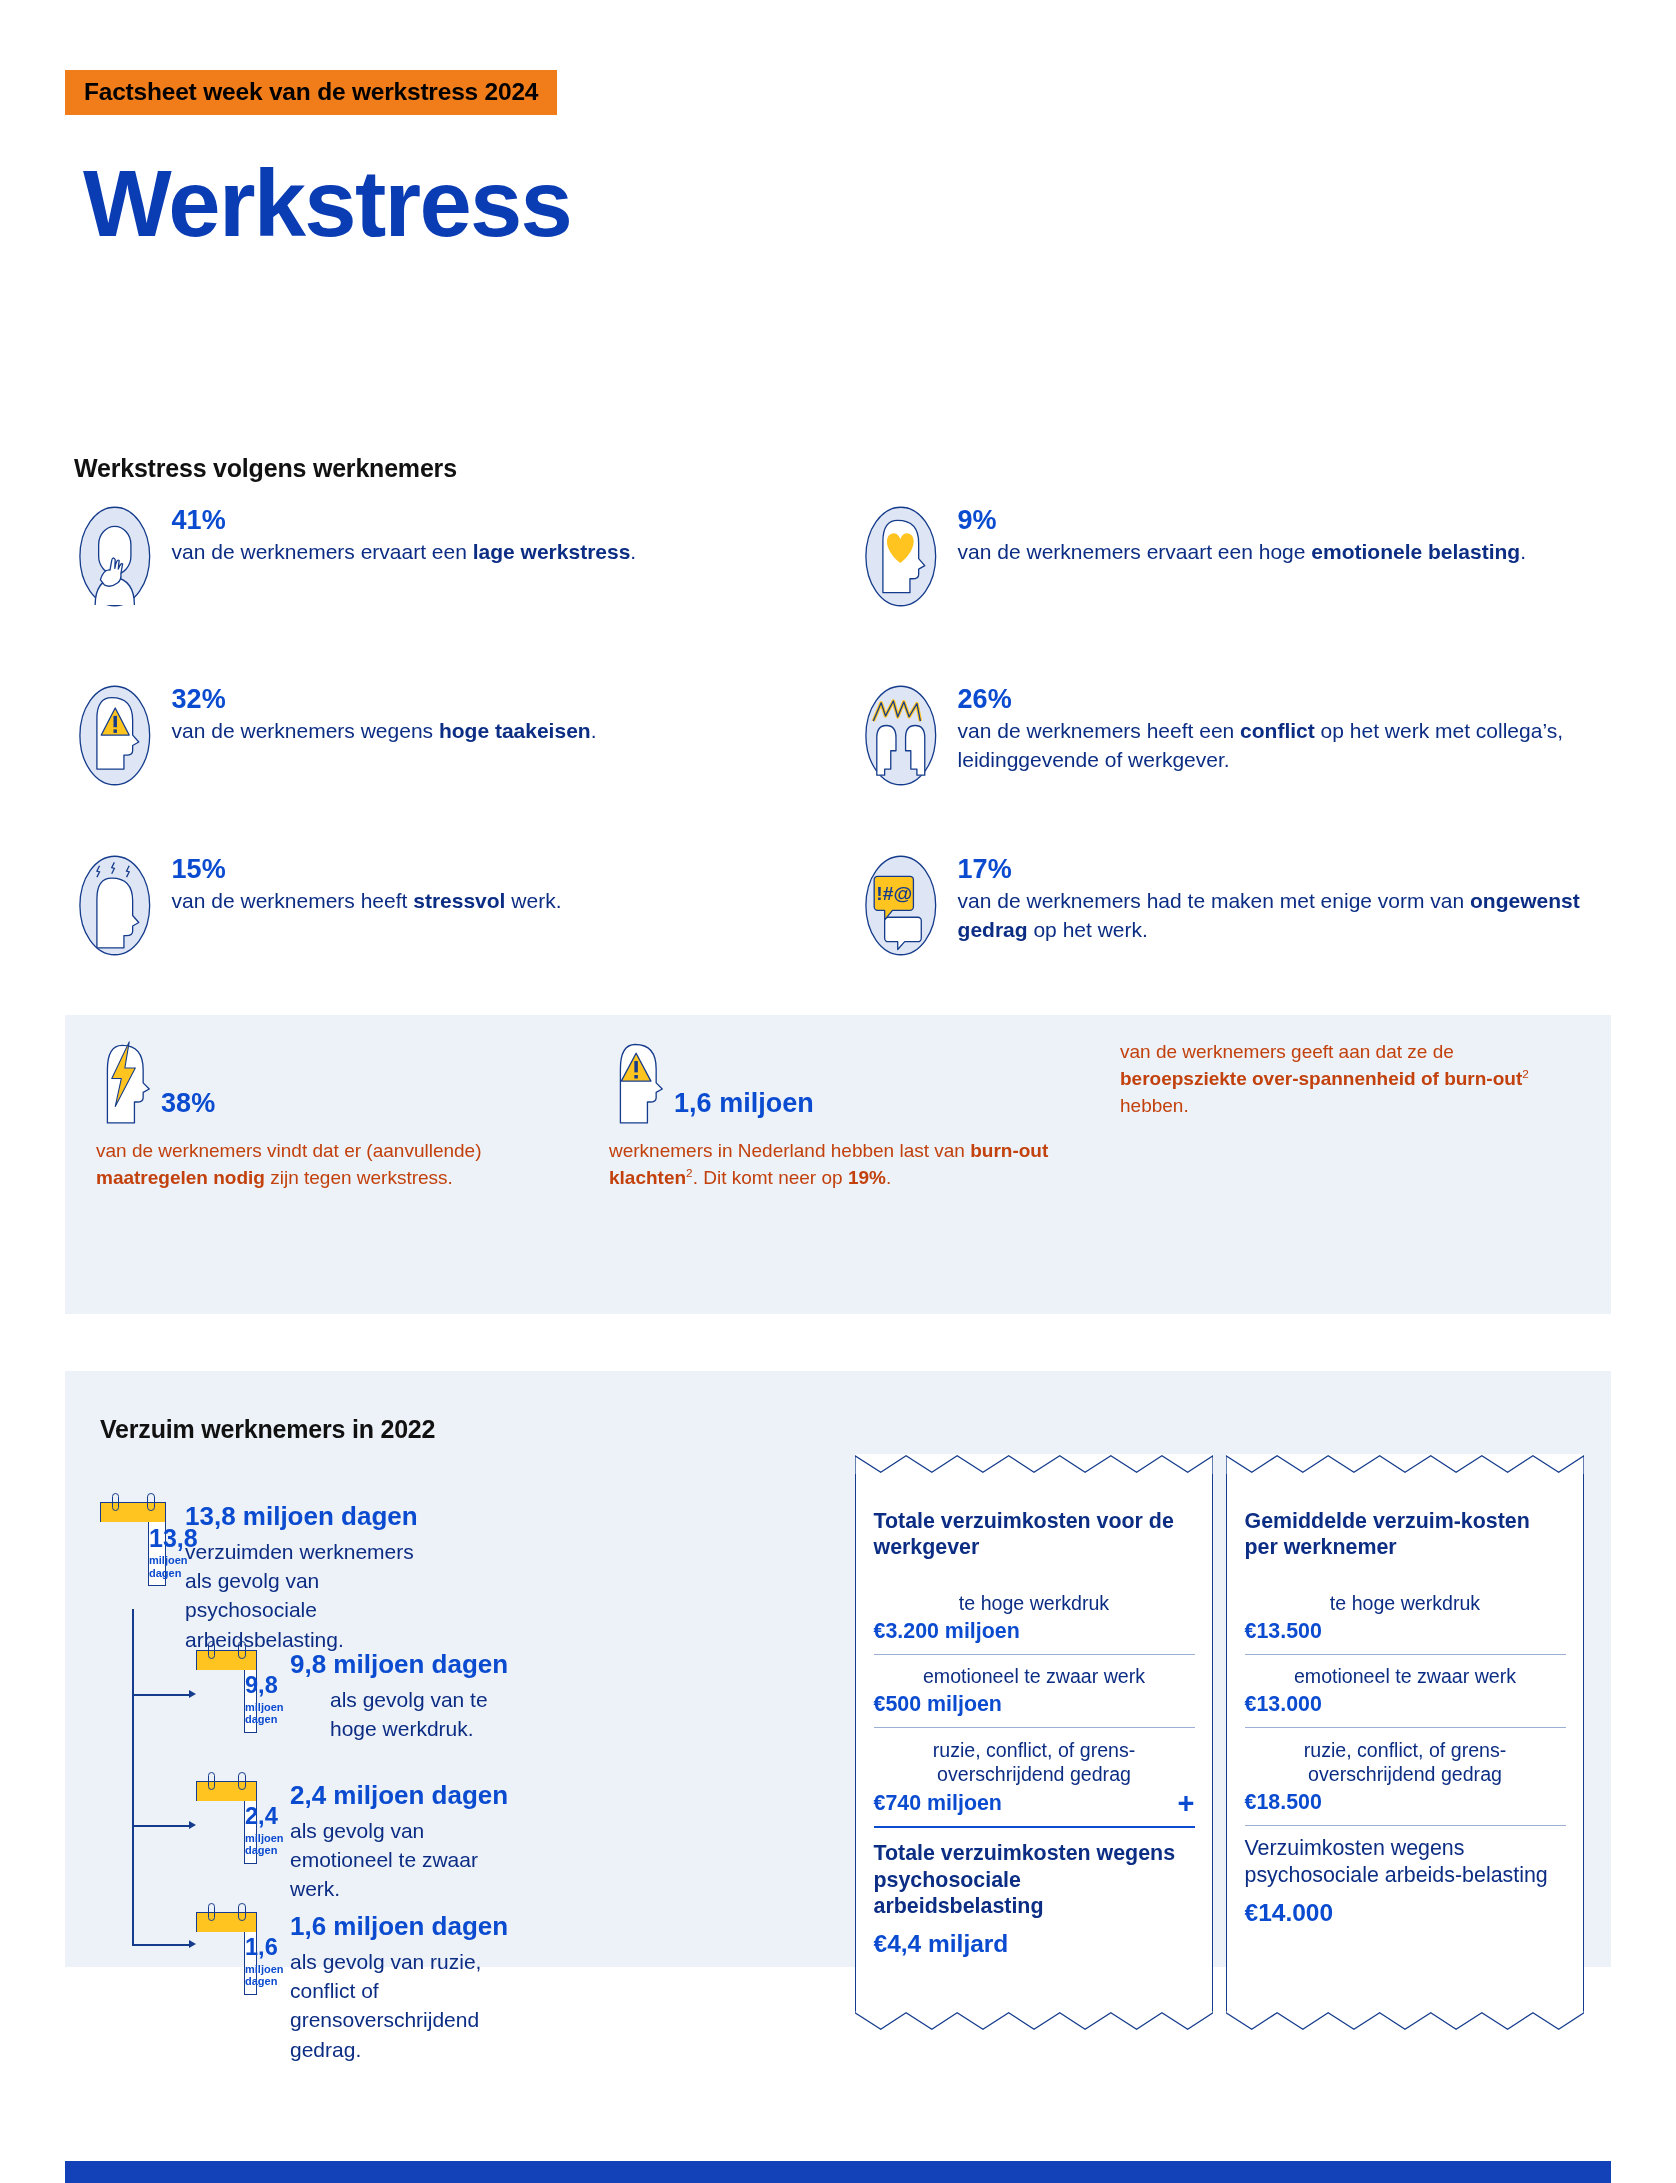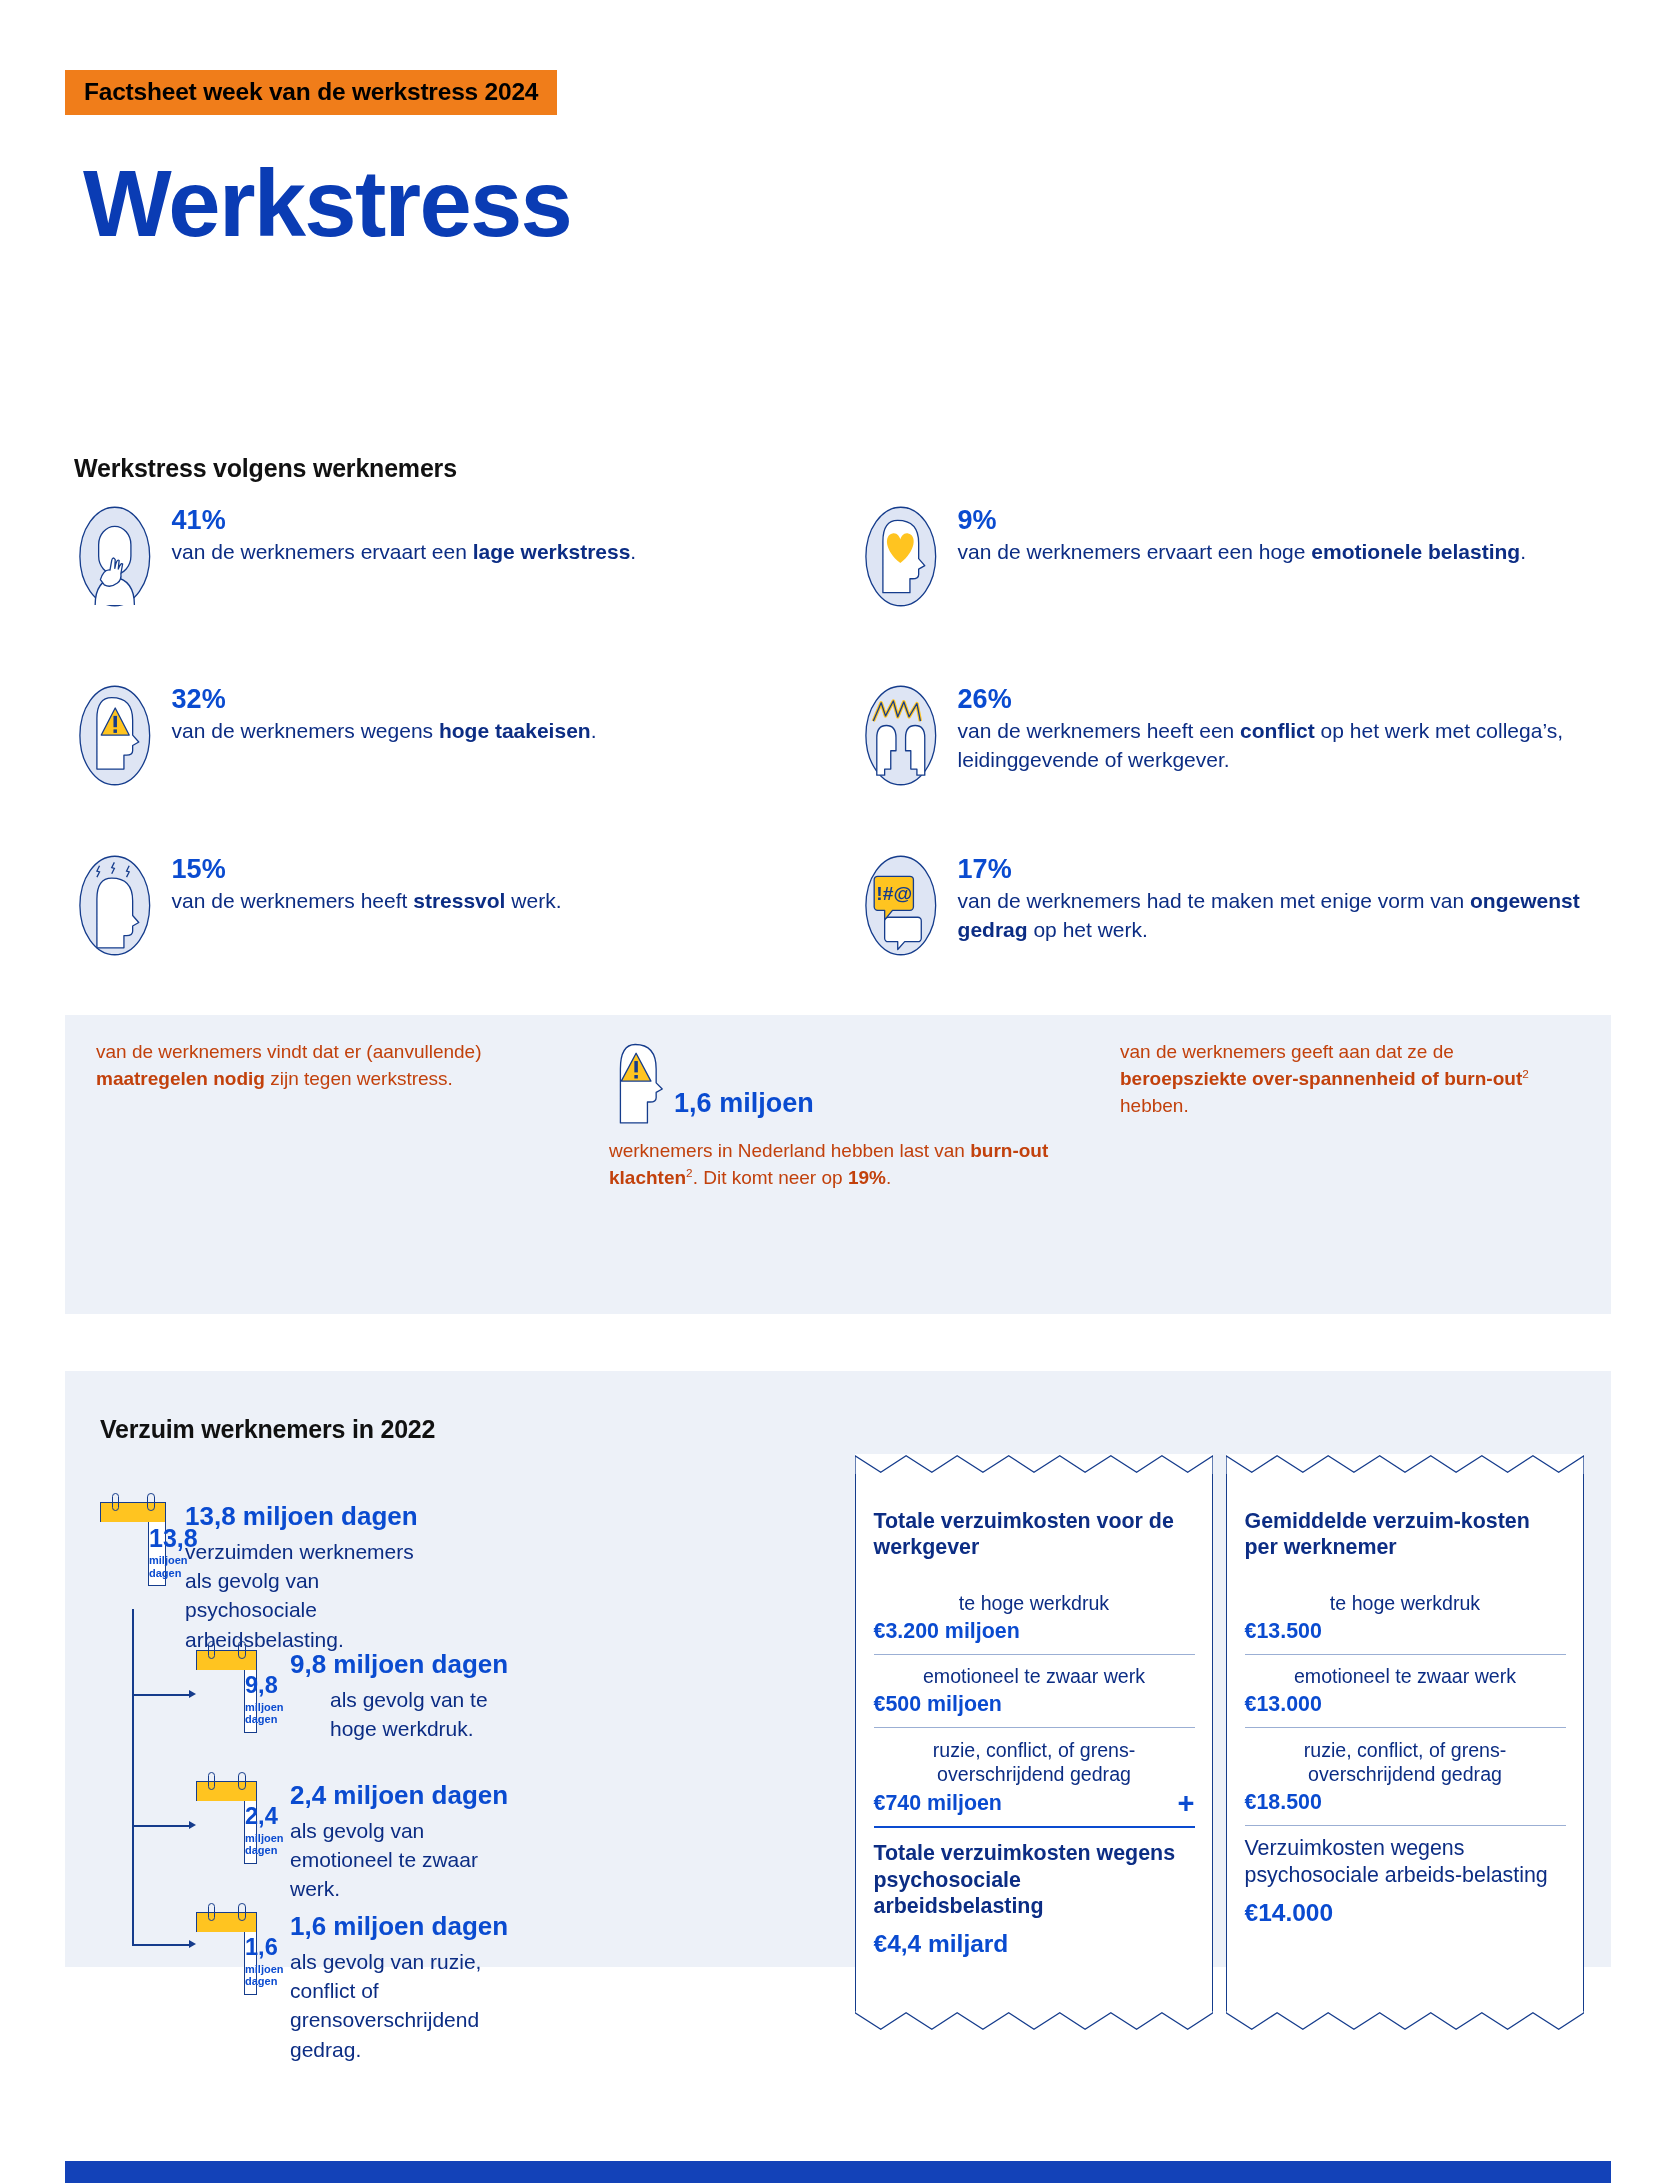--- a/index.html
+++ b/index.html
@@ -420,20 +420,29 @@
     </div>
     <div class="stat-body">
       <div class="stat-pct">17%</div>
       <div class="stat-text"><span>van de werknemers had te maken met enige vorm van </span><b>ongewenst gedrag</b><span> op het werk.</span></div>
     </div>
   </div>
 
   <div class="band-gray">
 
     <div class="hl-card" id="hl-1">
+      <div class="hl-top">
+        <div class="hl-icon">
+          <svg viewBox="0 0 135 195">
+            <path d="M60 10 q48 0 48 56 v30 l14 14 -14 8 v12 q0 10 -14 10 h-6 v48 h-62 v-122 q0 -56 34 -56 z" fill="#fff" stroke="#153C8C" stroke-width="3" stroke-linejoin="round"></path>
+            <path d="M76 2 L36 86 h22 L44 150 L90 62 H66 Z" fill="#FFC420" stroke="#153C8C" stroke-width="2.5" stroke-linejoin="round"></path>
+          </svg>
+        </div>
+        <div class="hl-num">38%</div>
+      </div>
       <div class="hl-text"><span>van de werknemers vindt dat er (aanvullende) </span><b>maatregelen nodig</b><span> zijn tegen werkstress.</span></div>
     </div>
 
     <div class="hl-card" id="hl-2">
       <div class="hl-top">
         <div class="hl-icon">
           <svg viewBox="0 0 135 195">
             <path d="M60 8 q48 0 48 56 v32 l14 14 -14 8 v12 q0 10 -14 10 h-6 v48 h-62 v-124 q0 -56 34 -56 z" fill="#fff" stroke="#153C8C" stroke-width="3" stroke-linejoin="round"></path>
             <path d="M62 28 L96 92 H28 Z" fill="#FFC420" stroke="#153C8C" stroke-width="3" stroke-linejoin="round"></path>
             <rect x="58" y="46" width="8" height="26" fill="#153C8C"></rect>

